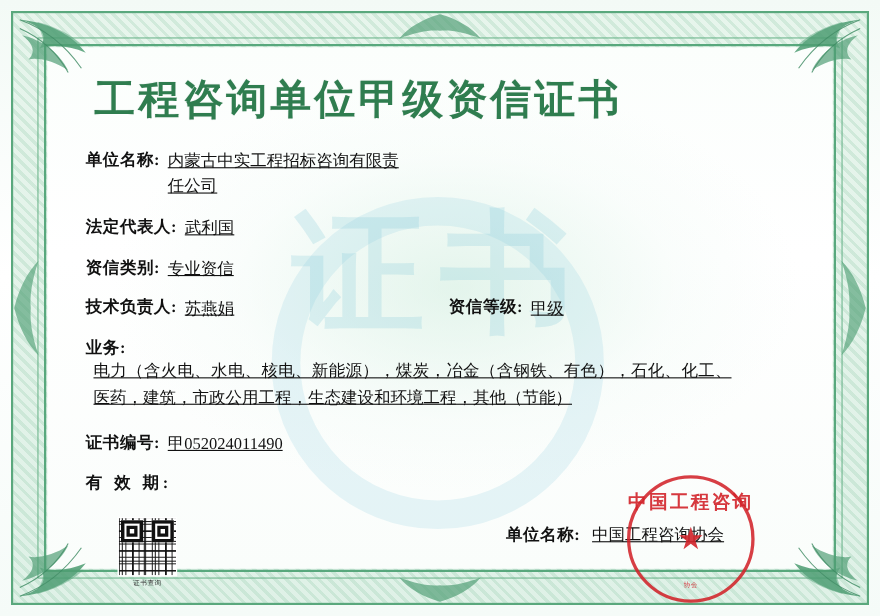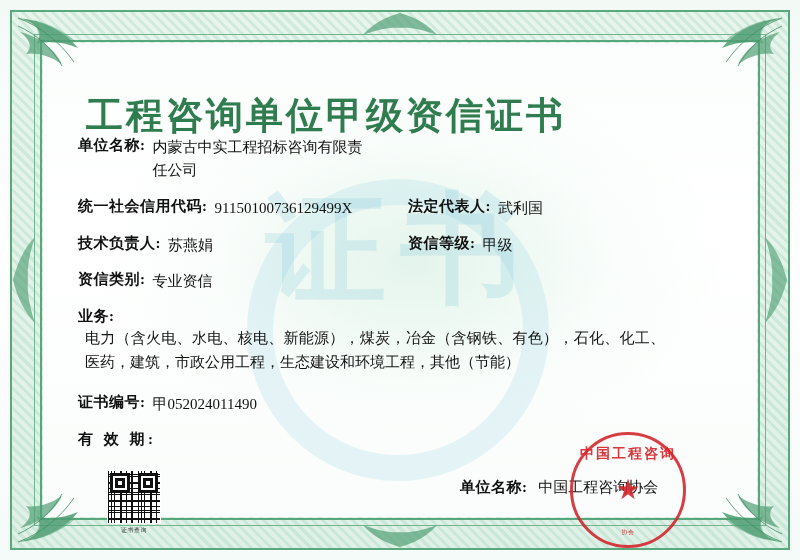--- a/index.html
+++ b/index.html
@@ -107,21 +107,20 @@
     top: 66px;
     left: 0;
     width: 652px;
     text-align: center;
     font-family: "Liberation Serif", serif;
     font-size: 37px;
     font-weight: bold;
     letter-spacing: 3px;
     color: #2f7d4f;
     text-shadow: 1px 1px 0 rgba(255,255,255,0.85), 0 0 1px rgba(20,80,45,0.35);
-    margin-top: 25px;
   }
 
   
   .fields {
     position: absolute;
     left: 78px;
     top: 136px;
     width: 648px;
     font-family: "Liberation Serif", serif;
     color: #1b1b1b;
@@ -145,20 +144,21 @@
     font-weight: bold;
     font-size: 15px;
     letter-spacing: 0.5px;
   }
   .lbl.sp { letter-spacing: 3.5px; }
   .val {
     margin-left: 7px;
     color: #111;
     font-size: 15px;
     line-height: 1.5;
+    text-decoration: underline;
   }
   .val.narrow { max-width: 215px; }
   .val.addr { max-width: 228px; }
 
   .row-full .val {
     margin-left: 7px;
     line-height: 1.65;
   }
   .biz-text {
     display: block;
@@ -195,21 +195,21 @@
     position: absolute;
     left: 0;
     width: 100%;
     text-align: center;
     color: #d2232a;
     font-family: "Liberation Serif", serif;
     opacity: 0.9;
   }
   .seal-top-text {
     top: 13px;
-    font-size: 14px;
+    font-size: 17px;
     letter-spacing: 2px;
     font-weight: bold;
   }
   .seal-bottom-text {
     bottom: 11px;
     font-size: 6px;
     letter-spacing: 0.5px;
   }
 
   
@@ -366,45 +366,41 @@
   <div class="fields">
 
     <div class="row">
       <div class="col left">
         <span class="lbl">单位名称:</span>
         <span class="val narrow">内蒙古中实工程招标咨询有限责任公司</span>
       </div>
     </div>
 
     <div class="row" style="margin-top:16px;">
-      <div class="col left">
-        <span class="lbl">统一社会信用代码:</span>
-        <span class="val">91150100736129499X</span>
-      </div>
       <div class="col right">
         <span class="lbl">法定代表人:</span>
         <span class="val">武利国</span>
+      </div>
+    </div>
+
+    <div class="row" style="margin-top:14px;">
+      <div class="col left">
+        <span class="lbl">资信类别:</span>
+        <span class="val">专业资信</span>
       </div>
     </div>
 
     <div class="row" style="margin-top:14px;">
       <div class="col left">
         <span class="lbl">技术负责人:</span>
         <span class="val">苏燕娟</span>
       </div>
       <div class="col right">
         <span class="lbl">资信等级:</span>
         <span class="val">甲级</span>
-      </div>
-    </div>
-
-    <div class="row" style="margin-top:14px;">
-      <div class="col left">
-        <span class="lbl">资信类别:</span>
-        <span class="val">专业资信</span>
       </div>
     </div>
 
     <div class="row row-full" style="margin-top:14px;flex-direction:column;">
       <span class="lbl">业务:</span>
       <span class="val biz-text">电力（含火电、水电、核电、新能源），煤炭，冶金（含钢铁、有色），石化、化工、医药，建筑，市政公用工程，生态建设和环境工程，其他（节能）</span>
     </div>
 
     <div class="row" style="margin-top:18px;">
       <div class="col left">

